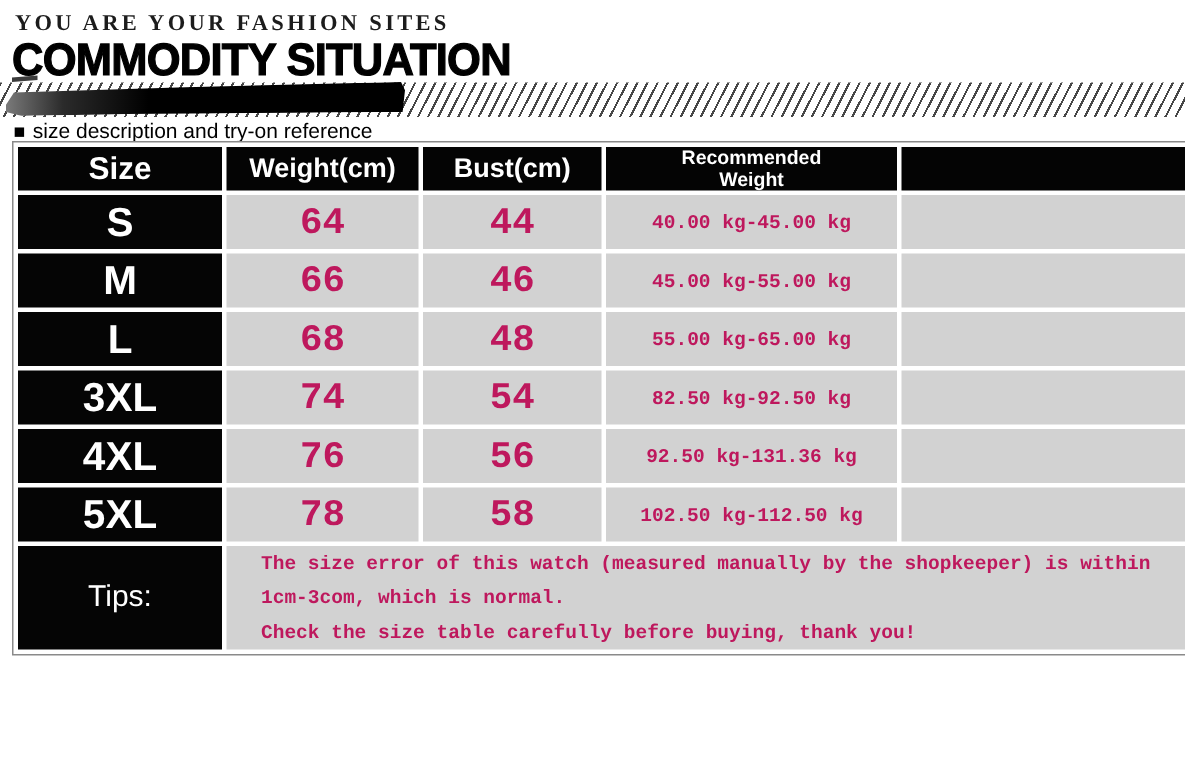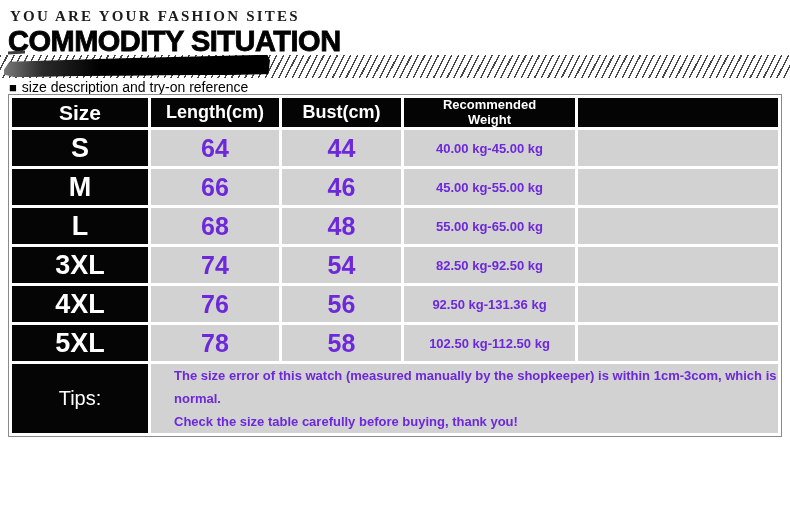--- a/index.html
+++ b/index.html
@@ -38,34 +38,34 @@
     color:#000;white-space:nowrap;
   }
   .section-row .bullet{font-size:13px;margin-right:5px;}
   
   table.size-chart{
     position:absolute;left:8px;top:94px;width:774px;
     table-layout:fixed;border-collapse:separate;border-spacing:3px;
     background:#ffffff;border:1px solid #8a8a8a;
   }
   th,td{padding:0;overflow:hidden;}
-  .w1{width:136px}.w2{width:128px}.w3{width:119px}.w4{width:171px}.w5{width:200px}
+  .w1{width:136px}.w2{width:128px}.w3{width:119px}.w4{width:194px}.w5{width:200px}
   thead th{
     background:#040404;color:#fff;height:26px;
     text-align:center;vertical-align:middle;
   }
   .h-size{font-size:21px;font-weight:700;}
   .h-mid{font-size:18px;font-weight:700;}
   .h-weight{font-size:13px;font-weight:700;line-height:1.12;}
   tbody th.size-cell{
     background:#050505;color:#fff;font-size:27px;font-weight:700;
     height:36px;text-align:center;vertical-align:middle;
   }
   tbody td{
-    background:#d2d2d2;color:#6d28d9;text-align:center;vertical-align:middle;
+    background:#d2d2d2;color:#be185d;text-align:center;vertical-align:middle;font-family:Liberation Mono, monospace;
   }
   td.num{font-size:25px;font-weight:700;}
   td.wt{font-size:13px;font-weight:700;}
   tbody th.tips-label{
     background:#050505;color:#fff;font-size:20px;font-weight:400;
     height:54px;text-align:center;vertical-align:middle;
   }
   td.tips{
     text-align:left;padding-left:23px;font-size:13px;font-weight:700;
     line-height:23px;
@@ -83,21 +83,21 @@
 </div>
 
 <div class="section-row">
   <span class="bullet">■</span><span>size description and try-on reference</span>
 </div>
 
 <table class="size-chart">
   <thead>
     <tr>
       <th class="w1 h-size">Size</th>
-      <th class="w2 h-mid">Length(cm)</th>
+      <th class="w2 h-mid">Weight(cm)</th>
       <th class="w3 h-mid">Bust(cm)</th>
       <th class="w4 h-weight">
           <div style="width:110px;margin:0 auto;">Recommended Weight</div>
         </th>
       <th class="w5"></th>
     </tr>
   </thead>
   <tbody>
     <tr>
       <th class="size-cell">S</th>

